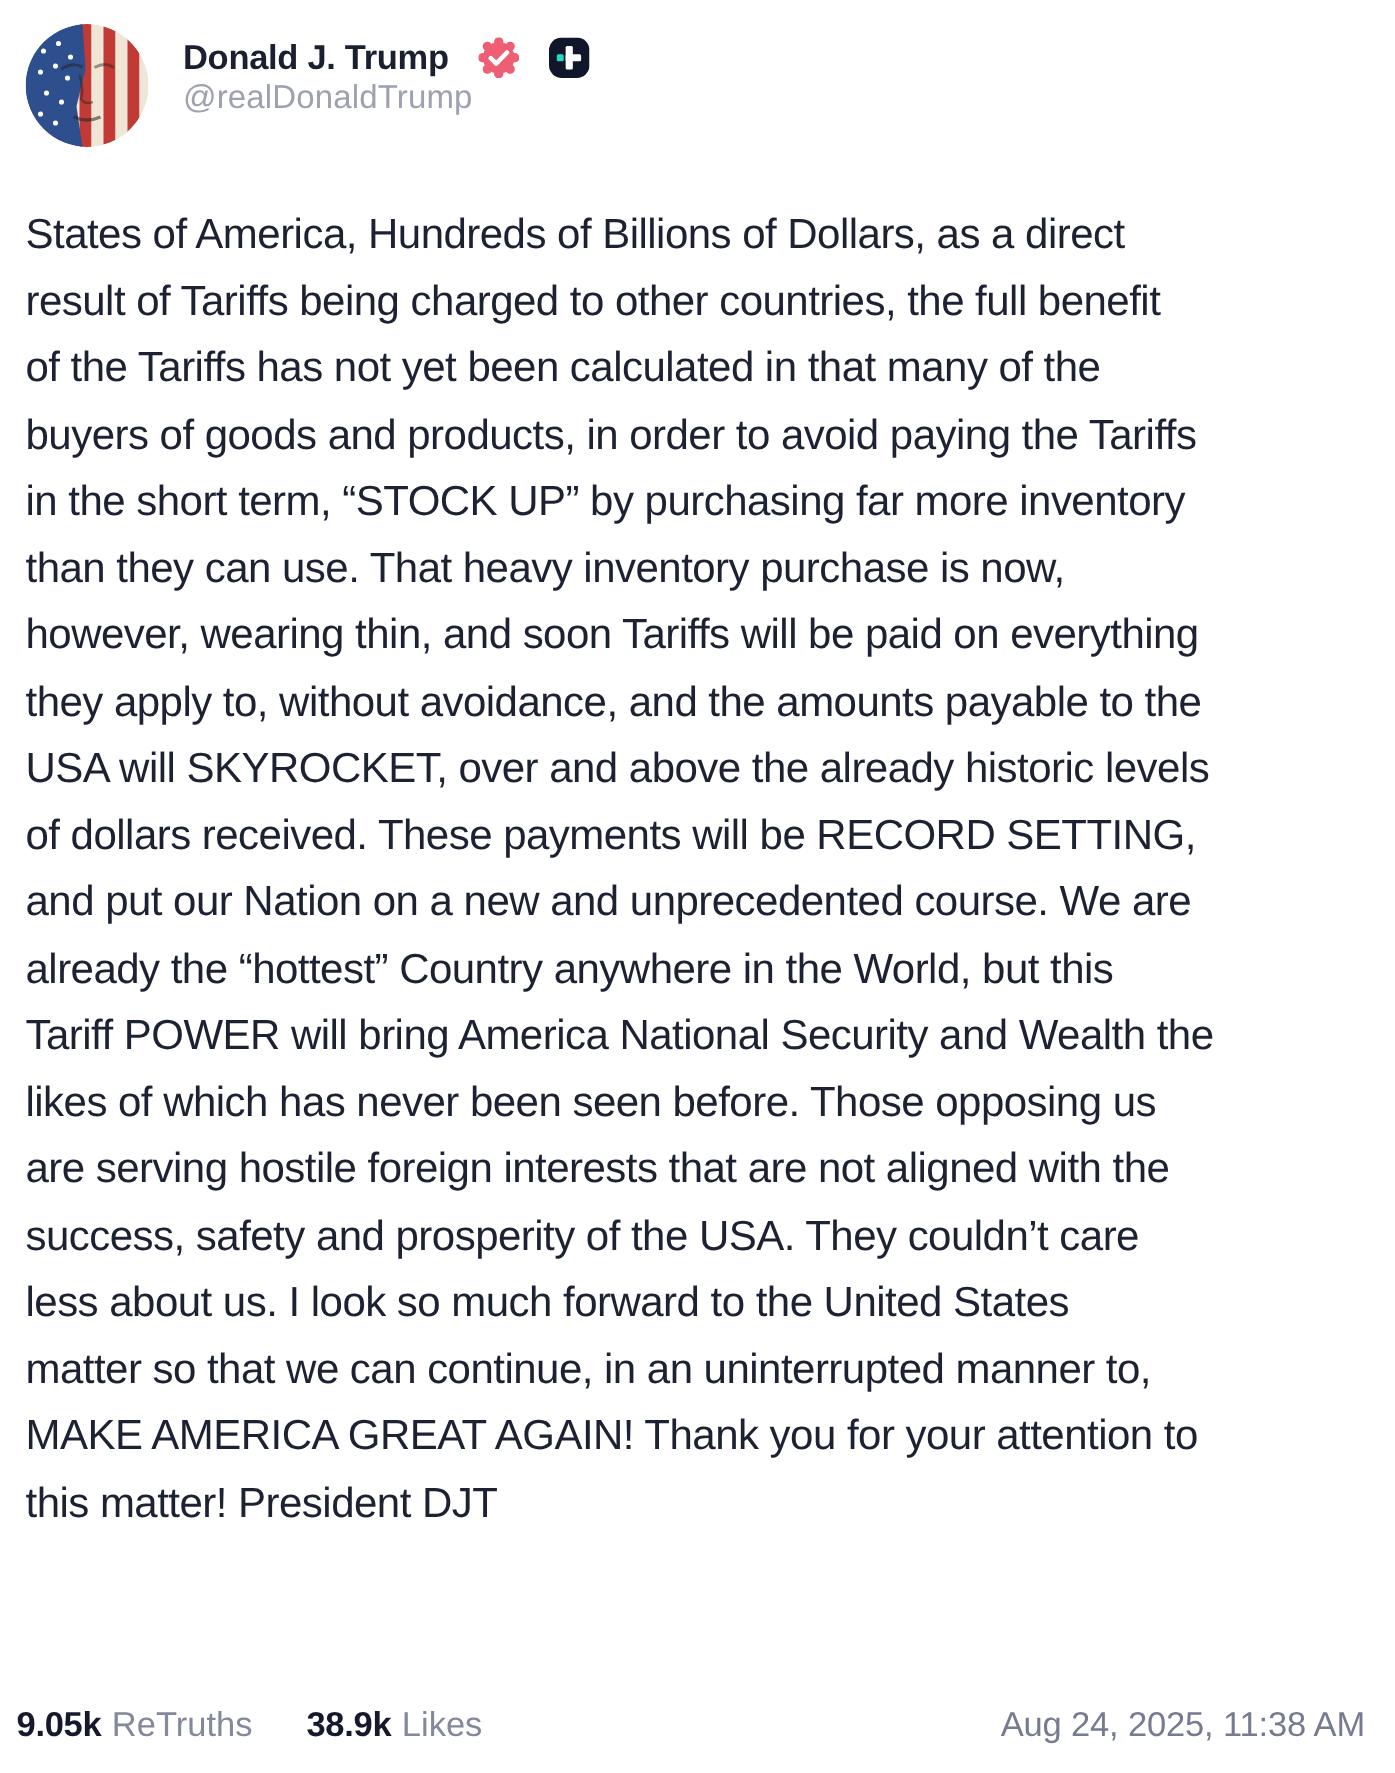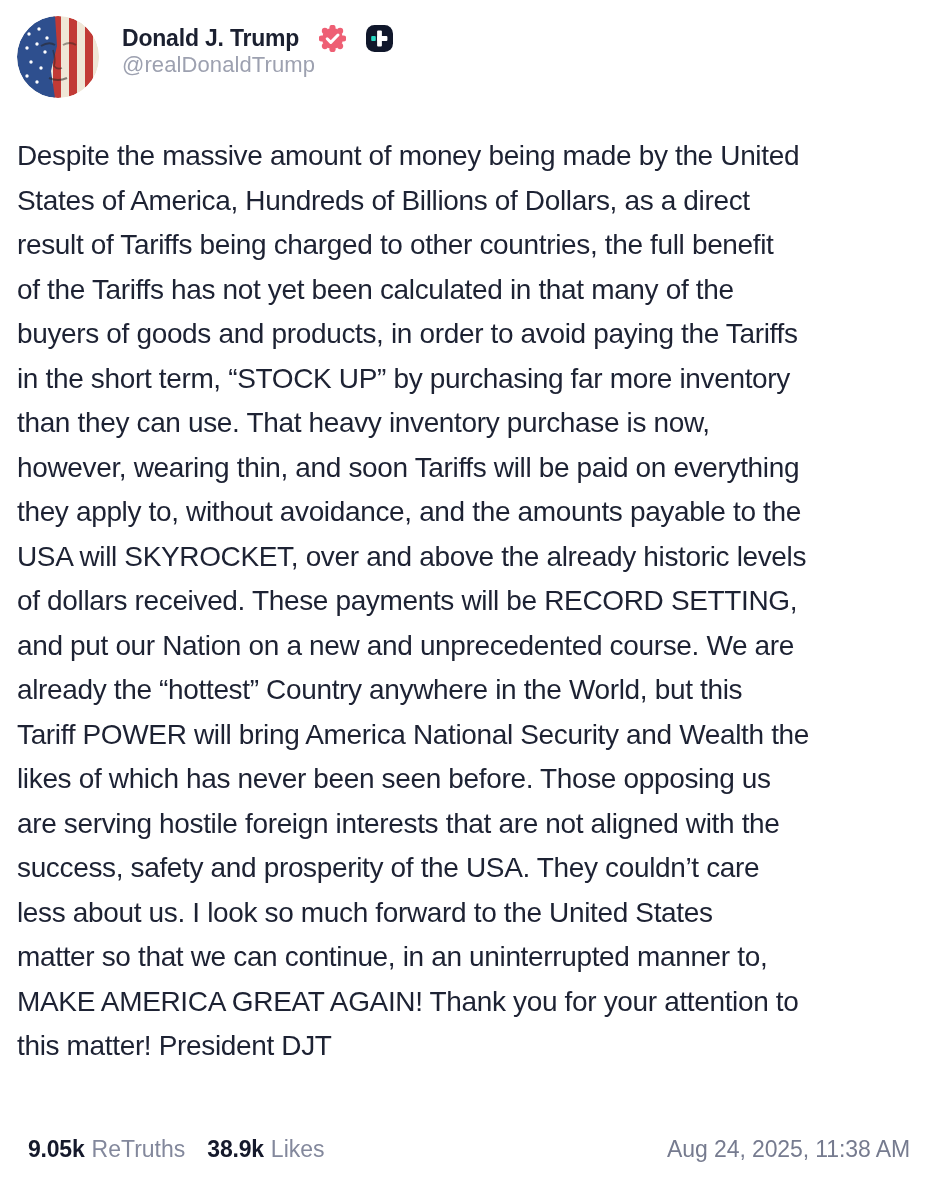--- a/index.html
+++ b/index.html
@@ -38,27 +38,27 @@
   }
   
   .post-body { margin-top: 36px; }
   .body-line {
     font-size: 28px; line-height: 44.5px;
     letter-spacing: -0.35px; color: #1d2233;
     white-space: nowrap;
   }
   
   .footer {
-    position: absolute; left: 28px; right: 20px; bottom: 19px;
+    position: absolute; left: 11px; right: 20px; bottom: 19px;
     display: flex; align-items: baseline; justify-content: space-between;
     font-size: 23px;
   }
   .stats { display: flex; align-items: baseline; }
   .stat { cursor: pointer; }
-  .stat + .stat { margin-left: 22px; }
+  .stat + .stat { margin-left: 36px; }
   .stat-count { font-weight: 700; color: #15192b; letter-spacing: -0.2px; }
   .stat-label { color: #83889c; margin-left: 7px; }
   .timestamp { color: #767b8f; letter-spacing: -0.1px; }
 </style>
 </head>
 <body>
 
 <div class="post-card">
 
   <div class="header">
@@ -121,21 +121,20 @@
             <rect x="11.1" y="11.1" width="10.3" height="4.8" rx="1" fill="#ffffff"></rect>
             <rect x="5.2" y="11.1" width="4.6" height="4.8" rx="1" fill="#26d9c2"></rect>
           </svg>
         </span>
       </div>
       <div class="handle">@realDonaldTrump</div>
     </div>
   </div>
 
   <div class="post-body">
-      <div class="body-line">Despite the massive amount of money being made by the United</div>
       <div class="body-line">States of America, Hundreds of Billions of Dollars, as a direct</div>
       <div class="body-line">result of Tariffs being charged to other countries, the full benefit</div>
       <div class="body-line">of the Tariffs has not yet been calculated in that many of the</div>
       <div class="body-line">buyers of goods and products, in order to avoid paying the Tariffs</div>
       <div class="body-line">in the short term, “STOCK UP” by purchasing far more inventory</div>
       <div class="body-line">than they can use. That heavy inventory purchase is now,</div>
       <div class="body-line">however, wearing thin, and soon Tariffs will be paid on everything</div>
       <div class="body-line">they apply to, without avoidance, and the amounts payable to the</div>
       <div class="body-line">USA will SKYROCKET, over and above the already historic levels</div>
       <div class="body-line">of dollars received. These payments will be RECORD SETTING,</div>

